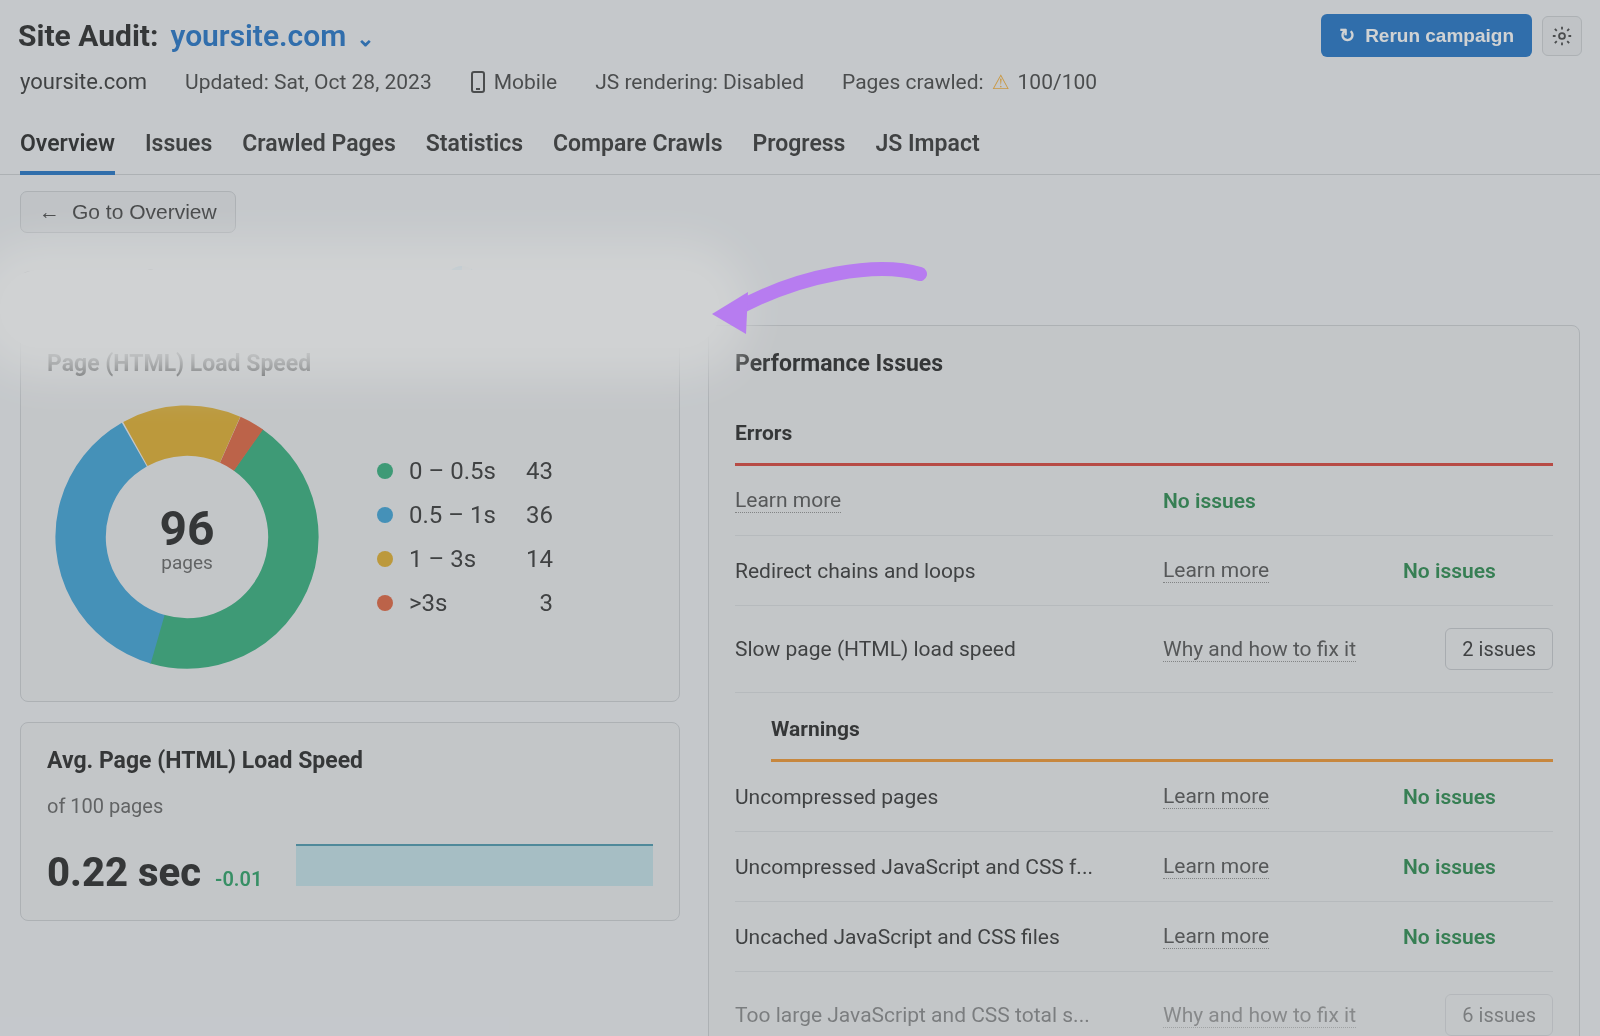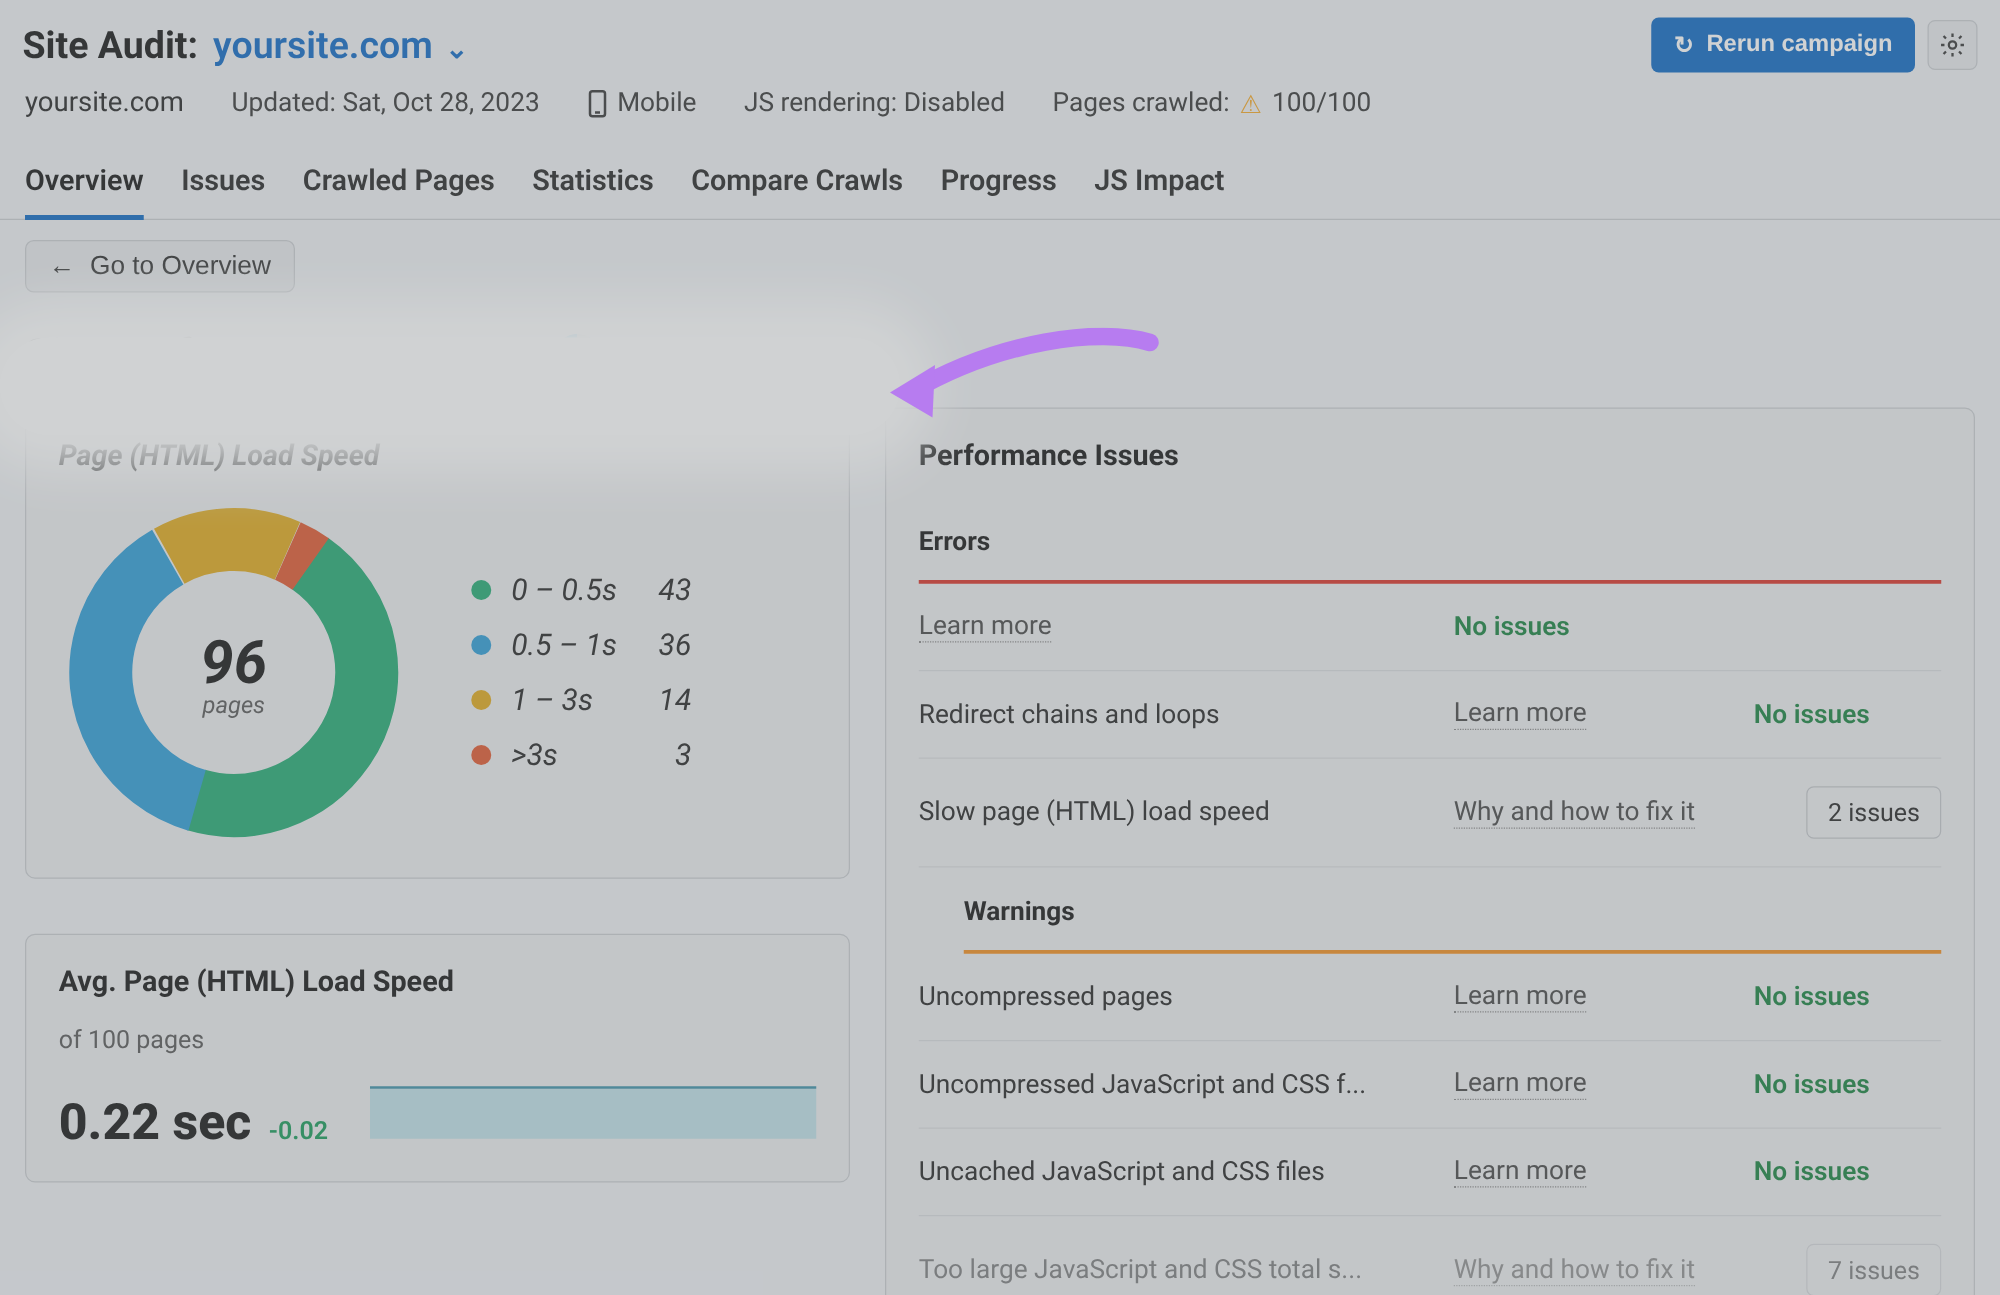--- a/index.html
+++ b/index.html
@@ -224,21 +224,21 @@
     <span class="slash">&nbsp;/&nbsp;</span>
     <span class="label2">Score:</span>
     <span class="score-ring"></span>
     <span class="score-val">91%</span>
     <span class="score-delta">-1%</span>
   </div>
 
   <div class="grid">
 
     <div>
-      <div class="card" style="margin-bottom: 44px; font-style: italic;">
+      <div class="card" style="margin-bottom: 20px;">
         <div class="card-title">Page (HTML) Load Speed</div>
         <div class="donut-wrap">
           <div class="donut-box">
             <svg viewBox="0 0 100 100">
 
               <circle cx="50" cy="50" r="38" fill="none" stroke="#1fa971" stroke-width="18" stroke-dasharray="107 239" transform="rotate(-55 50 50)"></circle>
 
               <circle cx="50" cy="50" r="38" fill="none" stroke="#2a9bd6" stroke-width="18" stroke-dasharray="89 239" transform="rotate(106 50 50)"></circle>
 
               <circle cx="50" cy="50" r="38" fill="none" stroke="#e0a818" stroke-width="18" stroke-dasharray="35 239" transform="rotate(241 50 50)"></circle>
@@ -268,21 +268,21 @@
             <span class="val">3</span>
           </div>
         </div>
       </div>
 
       <div class="card">
         <div class="card-title">Avg. Page (HTML) Load Speed</div>
         <div class="avg-sub">of 100 pages</div>
         <div class="avg-row">
           <span class="avg-big">0.22 sec</span>
-          <span class="avg-delta">-0.02</span>
+          <span class="avg-delta">-0.01</span>
           <div class="spark"></div>
         </div>
       </div>
     </div>
 
     <div class="card issues" style="padding-bottom:0;">
       <div class="card-title">Performance Issues</div>
 
       <div class="section-title rule-err">Errors</div>
 
@@ -317,21 +317,21 @@
       </div>
       <div class="irow">
         <span>Uncached JavaScript and CSS files</span>
         <span class="learn">Learn more</span>
         <span class="status-ok">No issues</span>
       </div>
       <div class="irow" style="opacity:.55;">
         <span>Too large JavaScript and CSS total s...</span>
         <span class="learn">Why and how to fix it</span>
         <span>
-            <span class="status-badge">7 issues</span>
+            <span class="status-badge">6 issues</span>
           </span>
       </div>
     </div>
   </div>
 </div>
 
 <div class="highlight-cutout"></div>
 <div class="dim"></div>
 
 <svg class="arrow" viewBox="0 0 220 90">

